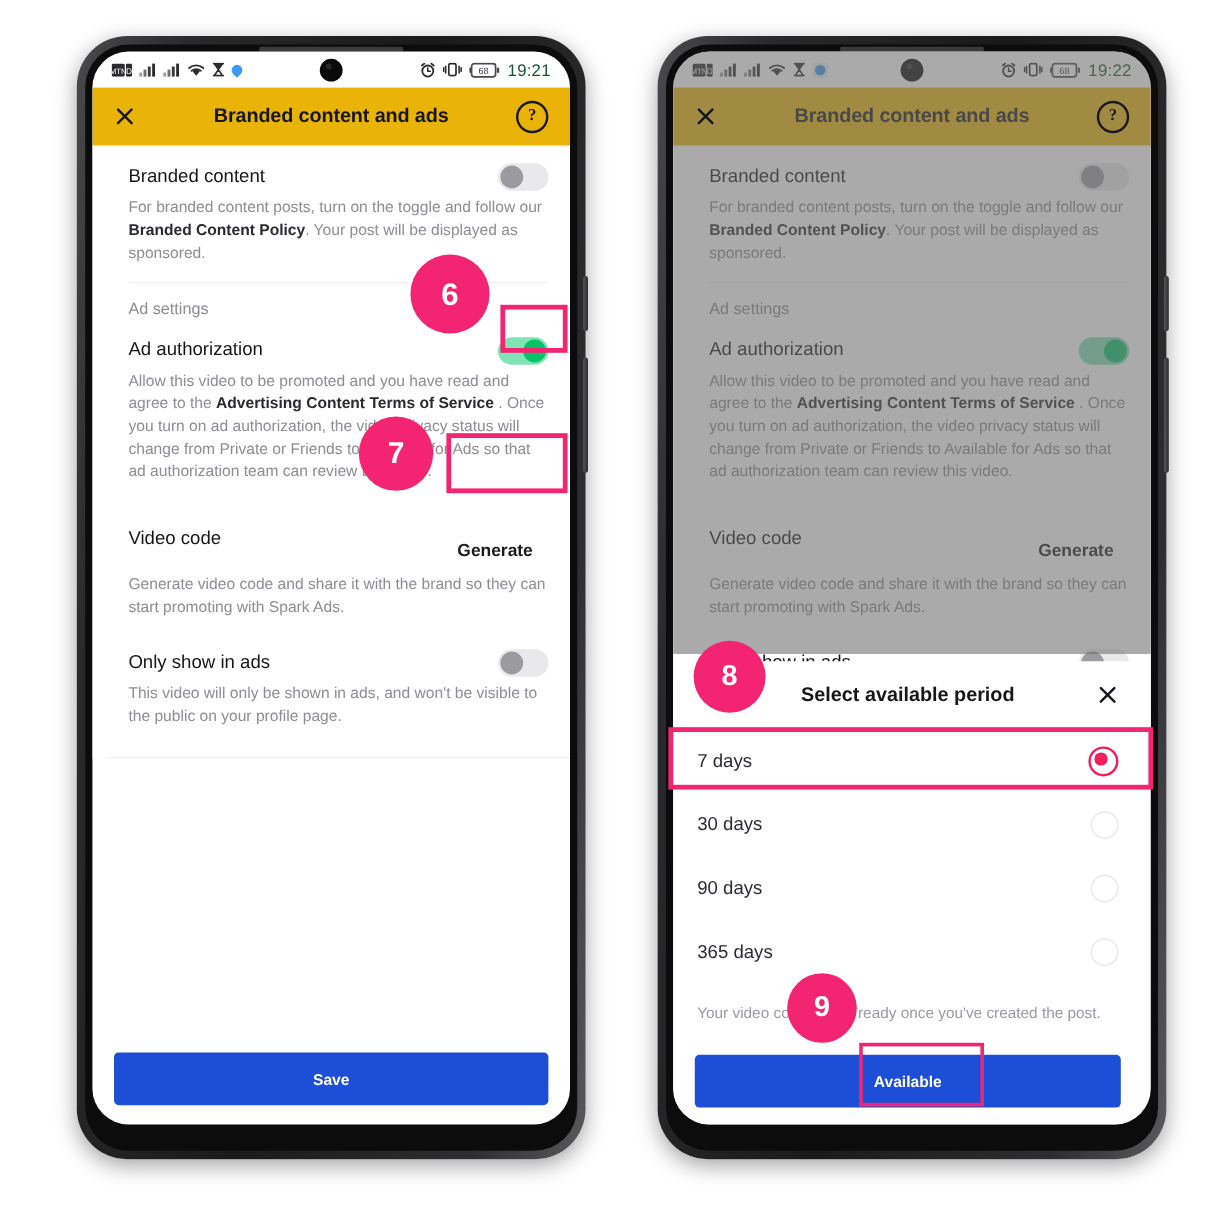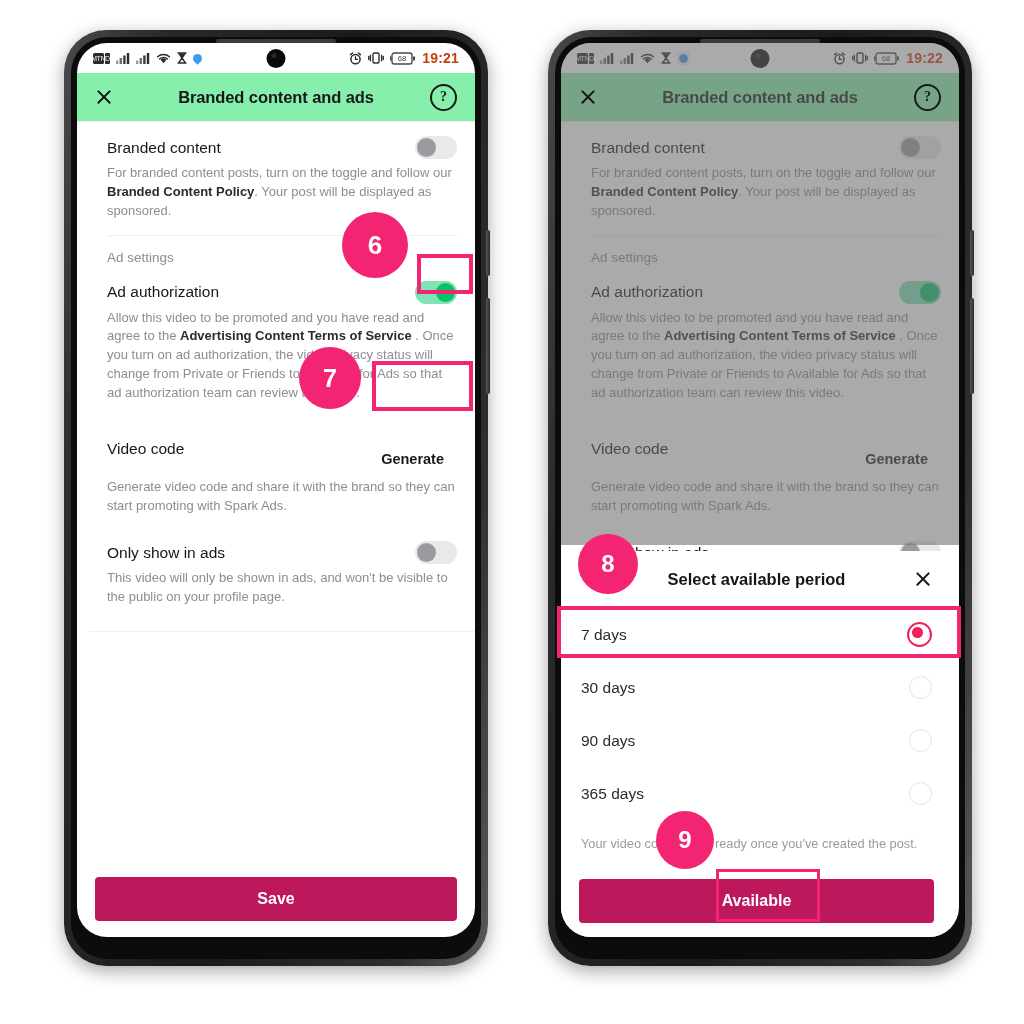--- a/index.html
+++ b/index.html
@@ -45,36 +45,36 @@
   
   .statusbar{
     position:relative;height:30px;
     display:flex;align-items:center;
     padding:0 16px;
     font-size:13px;color:#1a1a1a;
     font-family:"Liberation Sans", sans-serif;
   }
   .sb-left{display:flex;align-items:center;gap:6px;}
   .sb-right{display:flex;align-items:center;gap:6px;margin-left:auto;}
-  .sb-time{font-size:14px;font-weight:700;letter-spacing:.2px;color:#c2410c;}
+  .sb-time{font-size:14px;font-weight:400;letter-spacing:.2px;color:#14532d;}
   .punch{
     position:absolute;left:50%;top:6px;transform:translateX(-50%);
     width:19px;height:19px;border-radius:50%;background:#0a0a0a;
   }
   .punch::after{content:"";position:absolute;top:4px;left:5px;width:5px;height:5px;border-radius:50%;background:#27272b;}
   .ico{display:inline-block;line-height:0;}
   .bt-dot{width:9px;height:9px;border-radius:50% 50% 50% 0;background:#3d9bf0;transform:rotate(-45deg);display:inline-block;}
 
   
   .apphdr{
     position:relative;height:48px;
     display:flex;align-items:center;
     padding:0 18px;
     border-bottom:1px solid #efefef;
-    background:#86efac;
+    background:#eab308;
   }
   .apphdr .title{
     position:absolute;left:0;right:0;text-align:center;
     font-size:16.5px;font-weight:700;color:#17171a;letter-spacing:-.1px;
     pointer-events:none;
   }
   .x-icon{width:18px;height:18px;position:relative;z-index:2;}
   .x-icon::before,.x-icon::after{
     content:"";position:absolute;left:0;top:8px;width:18px;height:2.1px;background:#16161a;border-radius:1px;
   }
@@ -105,23 +105,23 @@
   .toggle.on{background:#7fe3b6;}
   .toggle.on::after{content:"";position:absolute;top:2px;left:21px;width:19px;height:19px;border-radius:50%;background:#07c266;}
 
   .genbtn{
     font-size:14.5px;font-weight:700;color:#1a1a1d;
     background:#fff;padding:5px 12px;border-radius:4px;border:1px solid transparent;margin-top:20px;
   }
 
   .primarybtn{
     position:absolute;left:18px;right:18px;
-    height:44px;border-radius:4px;background:#be185d;
+    height:44px;border-radius:4px;background:#1d4ed8;
     display:flex;align-items:center;justify-content:center;
-    color:#fff;font-size:16px;font-weight:700;
+    color:#fff;font-size:13px;font-weight:700;
   }
 
   
   .dim{position:absolute;left:0;right:0;top:0;background:rgba(108,108,108,.58);}
 
   
   .sheet{
     position:absolute;left:0;right:7px;bottom:0;background:#fff;
     border-top-left-radius:14px;border-top-right-radius:14px;
     overflow:hidden;

